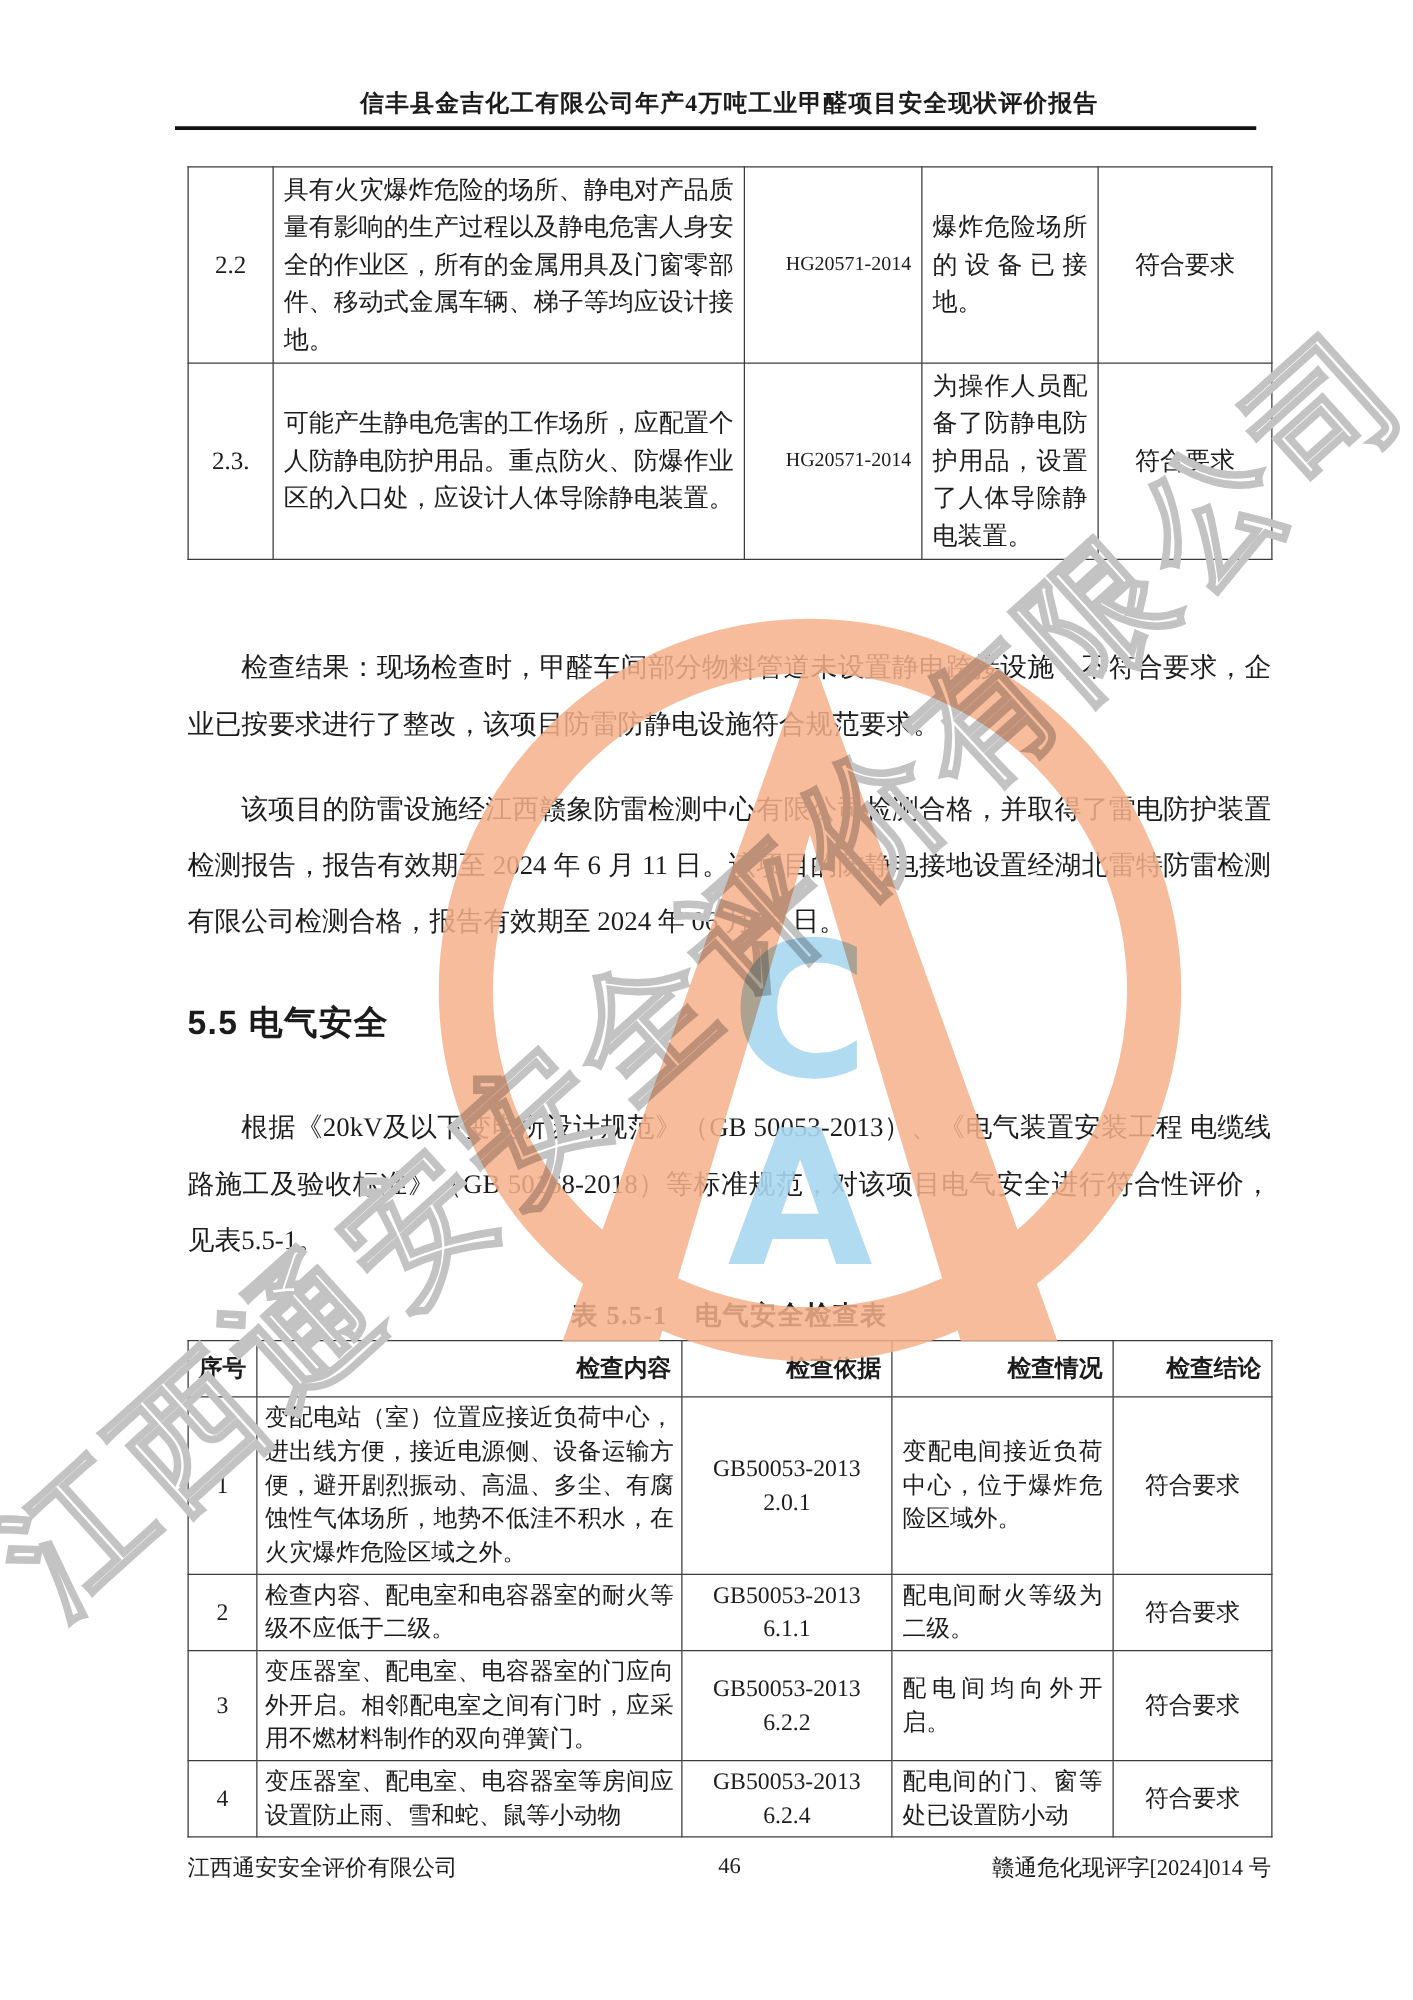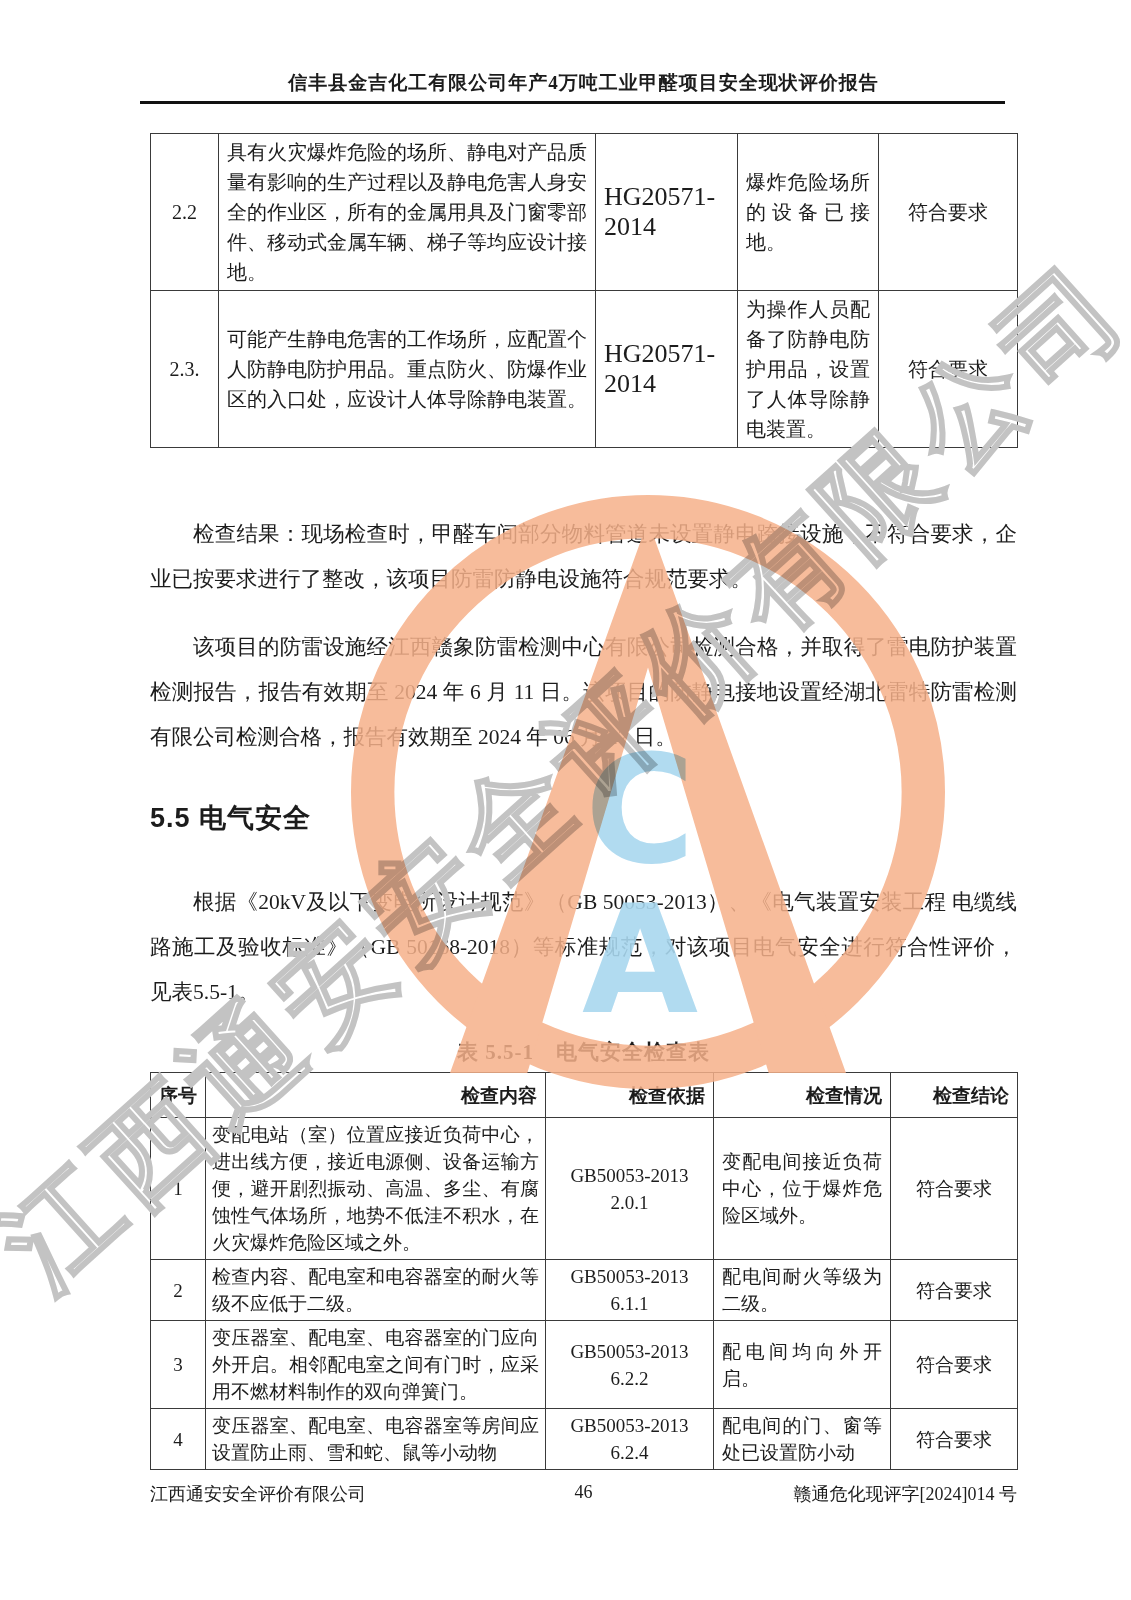--- a/index.html
+++ b/index.html
@@ -14,21 +14,21 @@
   .doc-header{position:absolute;top:70px;left:150px;width:867px;text-align:center;
     font-size:19px;font-weight:bold;letter-spacing:1px;}
   .header-rule{position:absolute;top:101px;left:140px;width:865px;height:3px;background:#111;}
   
   table{border-collapse:collapse;table-layout:fixed;}
   td,th{border:1.5px solid #3a3a3a;vertical-align:middle;padding:3px 8px;
     font-size:20px;line-height:30px;overflow:hidden;}
   .tbl-top{position:absolute;top:133px;left:150px;width:867px;}
   .tbl-top .col-no{width:68px;text-align:center;padding:3px 2px;margin-left:21px;}
   .tbl-top .col-content{width:377px;text-align:justify;}
-  .tbl-top .col-basis{width:142px;text-align:left;white-space:pre-line;font-size:26px;}
+  .tbl-top .col-basis{width:142px;text-align:right;white-space:pre-line;font-size:16px;}
   .tbl-top .col-situation{width:141px;text-align:justify;}
   .tbl-top .col-conclusion{width:139px;text-align:center;}
   .tbl-bottom{position:absolute;top:1072px;left:150px;width:867px;}
   .tbl-bottom td,.tbl-bottom th{font-size:19px;line-height:27px;}
   .tbl-bottom th{font-weight:bold;text-align:right;height:38px;}
   .tbl-bottom .col-no{width:55px;text-align:center;padding:3px 2px;}
   .tbl-bottom .col-content{width:340px;text-align:justify;padding:3px 6px;}
   .tbl-bottom .col-basis{width:168px;text-align:center;white-space:pre-line;}
   .tbl-bottom .col-situation{width:177px;text-align:justify;}
   .tbl-bottom .col-conclusion{width:127px;text-align:center;}

